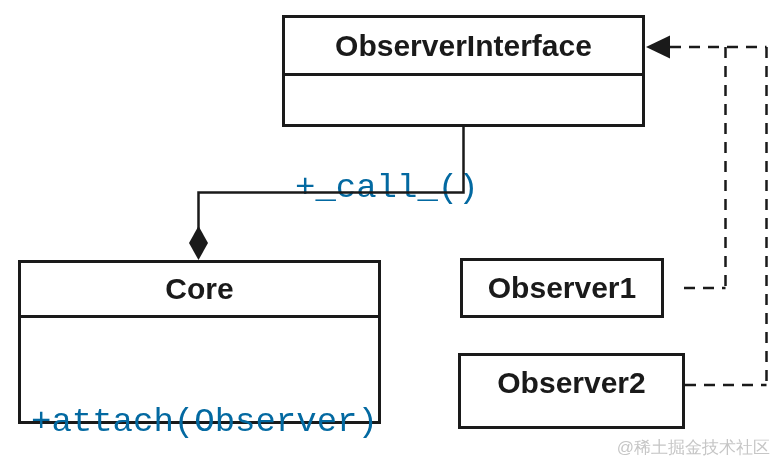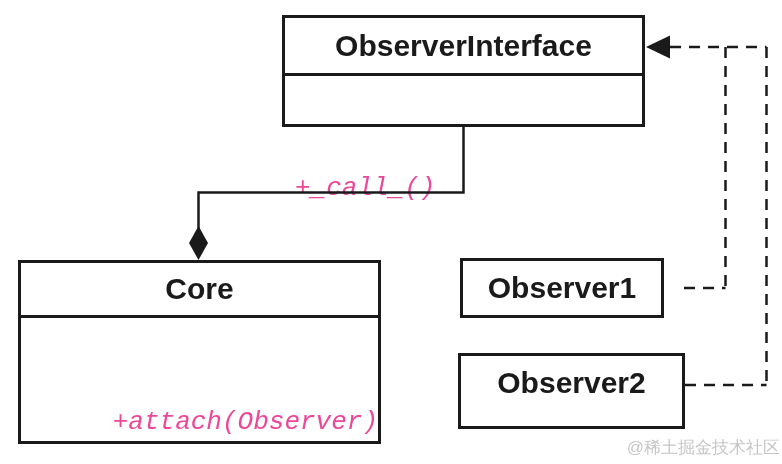--- a/index.html
+++ b/index.html
@@ -26,49 +26,48 @@
     font-size: 30px;
     color: #1a1a1a;
     letter-spacing: 0px;
   }
   .uml-title.with-divider {
     border-bottom: 3px solid #1a1a1a;
   }
   .uml-methods {
     padding: 4px 0 0 10px;
     font-family: "Liberation Mono", "DejaVu Sans Mono", monospace;
-    font-size: 26px;
-    color: #ec4899;
+    font-size: 34px;
+    color: #0369a1;
     line-height: 40px;
     white-space: pre;
-    font-style: italic;
   }
   
   #box-observer-interface { left: 282px; top: 15px;  width: 363px; height: 112px; }
   #box-observer-interface .uml-title   { height: 55px; }
   #box-observer-interface .uml-methods { padding-top: 2px; line-height: 44px; }
   
-  #box-core { left: 18px;  top: 260px; width: 363px; height: 184px; text-align: right; }
+  #box-core { left: 18px;  top: 260px; width: 363px; height: 164px; }
   #box-core .uml-title   { height: 52px; }
   
   #box-observer1 { left: 460px; top: 258px; width: 204px; height: 60px; }
   #box-observer2 { left: 458px; top: 353px; width: 227px; height: 76px; }
   #box-observer1 .uml-title, #box-observer2 .uml-title { height: 54px; }
 
   .connector-layer {
     position: absolute;
     left: 0; top: 0;
     width: 782px;
     height: 464px;
     z-index: 2;
     pointer-events: none;
   }
   .watermark {
     position: absolute;
-    right: 2px;
+    right: 12px;
     bottom: 5px;
     font-size: 17px;
     color: #c6c6c6;
     z-index: 3;
   }
 </style>
 </head>
 <body>
 
 <div class="canvas">

